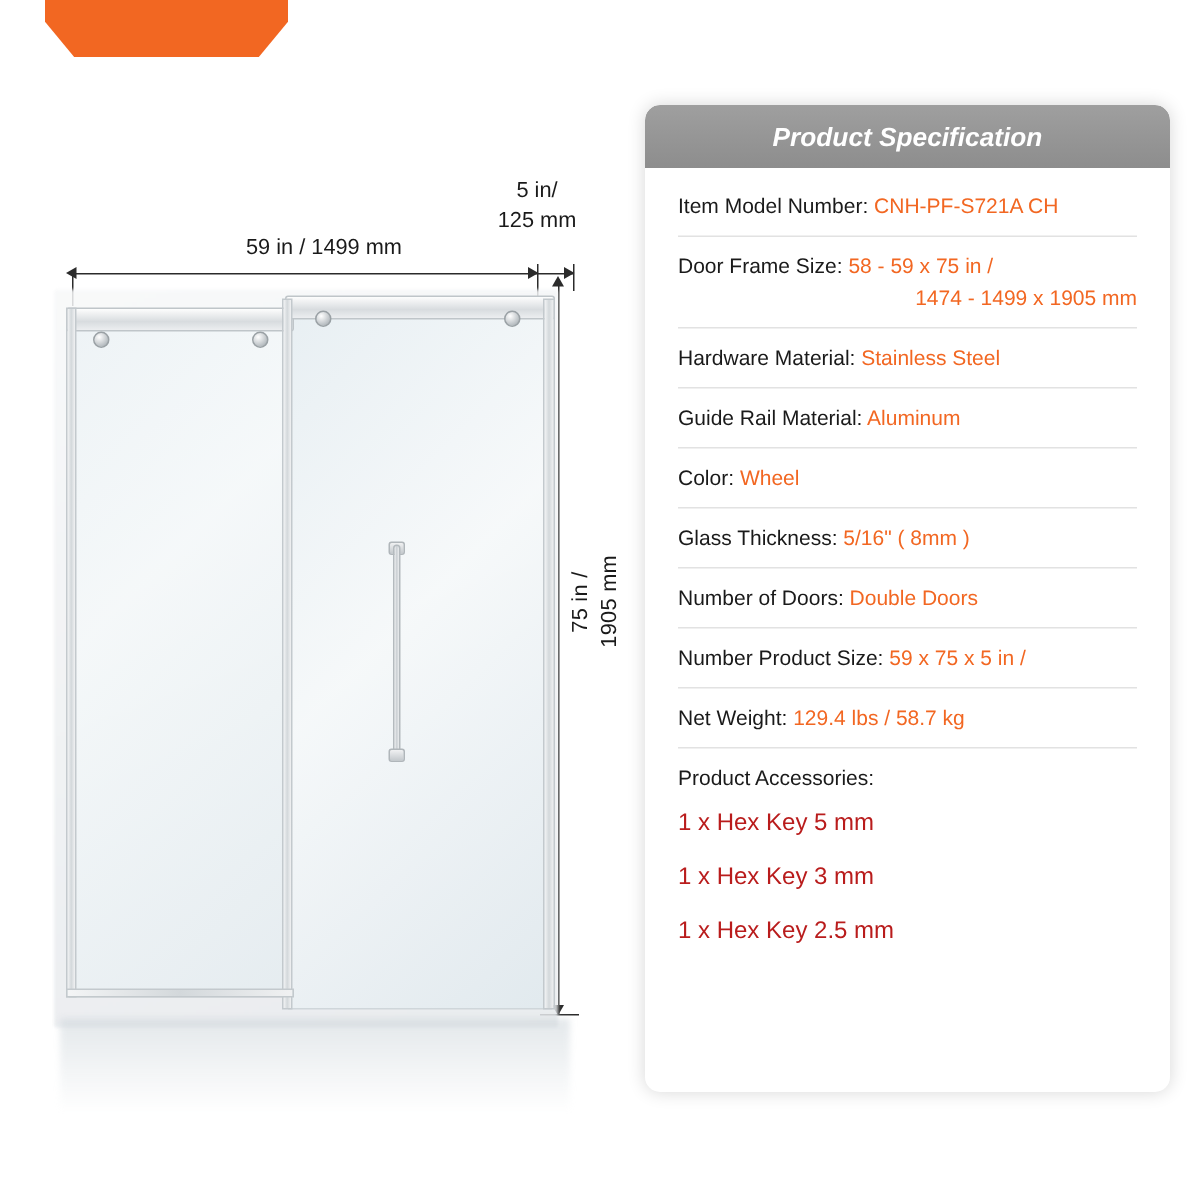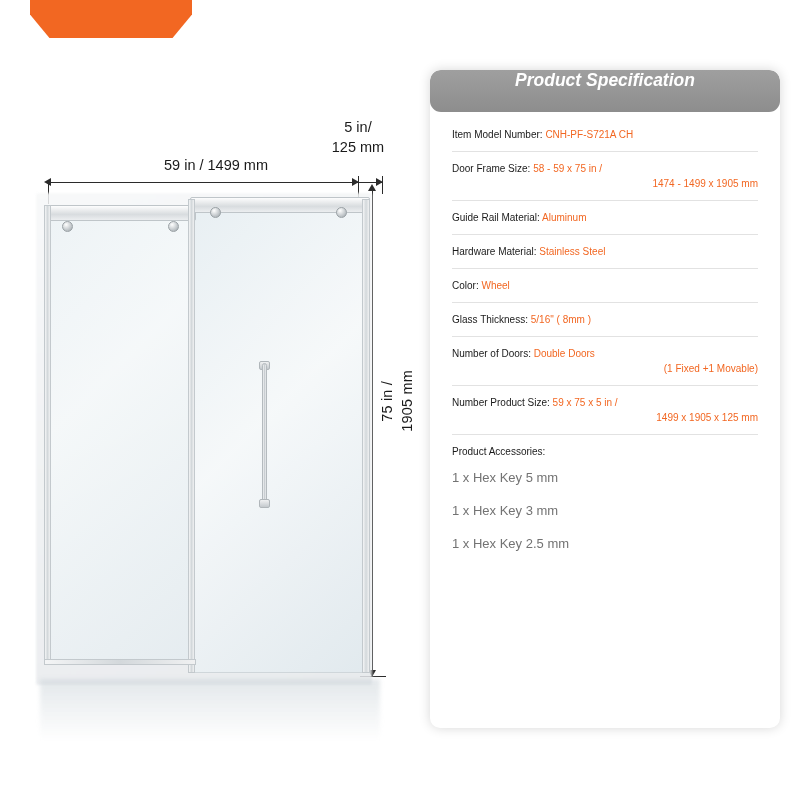--- a/index.html
+++ b/index.html
@@ -117,42 +117,42 @@
     left:430px; top:70px;
     width:350px; height:658px;
     background:#ffffff;
     border-radius:10px;
     box-shadow:0 0 12px rgba(0,0,0,.16);
     overflow:hidden;
   }
   .spec-header {
     height:42px;
     background:linear-gradient(180deg,#9f9f9f,#8d8d8d);
-    display:flex; align-items:flex-start; justify-content:center;
-    border-top-left-radius:10px; border-top-right-radius:10px;border-radius:11px;
+    display:flex; align-items:center; justify-content:center;
+    border-top-left-radius:10px; border-top-right-radius:10px;
   }
   .spec-header-title {
     color:#ffffff;
     font-size:17.5px;
     font-style:italic;
     font-weight:bold;
   }
   .spec-body { padding:6px 22px 10px 22px; }
   .spec-row {
     border-bottom:1px solid #e2e2e2;
     padding:9px 0 9px 0;
-    font-size:10px;
+    font-size:14px;
     color:#1a1a1a;
     line-height:1.5;
   }
   .spec-row:last-child { border-bottom:none; }
   .spec-row .val { color:#F26722; }
   .spec-row .cont { display:block; text-align:right; color:#F26722; }
   .spec-row.plain { border-bottom:none; padding:9px 0 2px 0; }
-  .acc-item { font-size:13px; color:#737373; padding:9px 0; border-bottom:none; }
+  .acc-item { font-size:16px; color:#b91c1c; padding:9px 0; border-bottom:none; }
 </style>
 </head>
 <body>
 
 <div class="brand-blob"></div>
 
 <div class="product-area">
 
   <div class="dim-label dim-top-width">59 in / 1499 mm</div>
   <div class="mline h-line" style="left:48px; top:182px; width:310px;"></div>
@@ -213,51 +213,53 @@
     </div>
 
     <div class="spec-row">
       <span>Door Frame Size:</span>
       <span class="val">58 - 59 x 75 in /</span>
       <span class="cont">1474 - 1499 x 1905 mm</span>
     </div>
 
 
     <div class="spec-row">
+      <span>Hardware Material:</span>
+      <span class="val">Stainless Steel</span>
+    </div>
+
+    <div class="spec-row">
       <span>Guide Rail Material:</span>
       <span class="val">Aluminum</span>
     </div>
 
     <div class="spec-row">
-      <span>Hardware Material:</span>
-      <span class="val">Stainless Steel</span>
-    </div>
-
-    <div class="spec-row">
       <span>Color:</span>
       <span class="val">Wheel</span>
     </div>
 
     <div class="spec-row">
       <span>Glass Thickness:</span>
       <span class="val">5/16" ( 8mm )</span>
     </div>
 
     <div class="spec-row">
       <span>Number of Doors:</span>
       <span class="val">Double Doors</span>
-      <span class="cont">(1 Fixed +1 Movable)</span>
     </div>
 
     <div class="spec-row">
       <span>Number Product Size:</span>
       <span class="val">59 x 75 x 5 in /</span>
-      <span class="cont">1499 x 1905 x 125 mm</span>
-    </div>
-
+    </div>
+
+    <div class="spec-row">
+      <span>Net Weight:</span>
+      <span class="val">129.4 lbs / 58.7 kg</span>
+    </div>
 
     <div class="spec-row plain">
       <span>Product Accessories:</span>
     </div>
 
     <div class="acc-item">1 x Hex Key 5 mm</div>
     <div class="acc-item">1 x Hex Key 3 mm</div>
     <div class="acc-item">1 x Hex Key 2.5 mm</div>
 
   </div>

